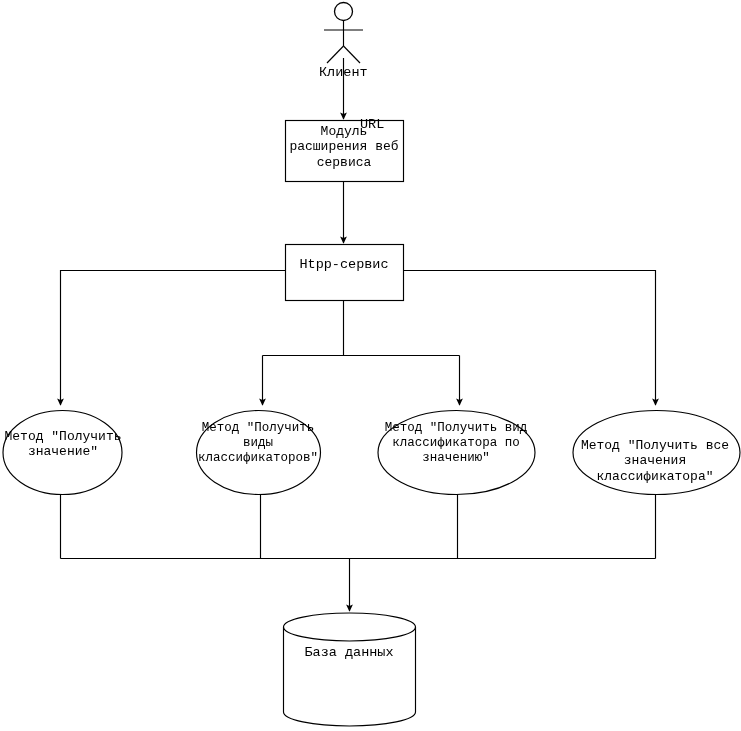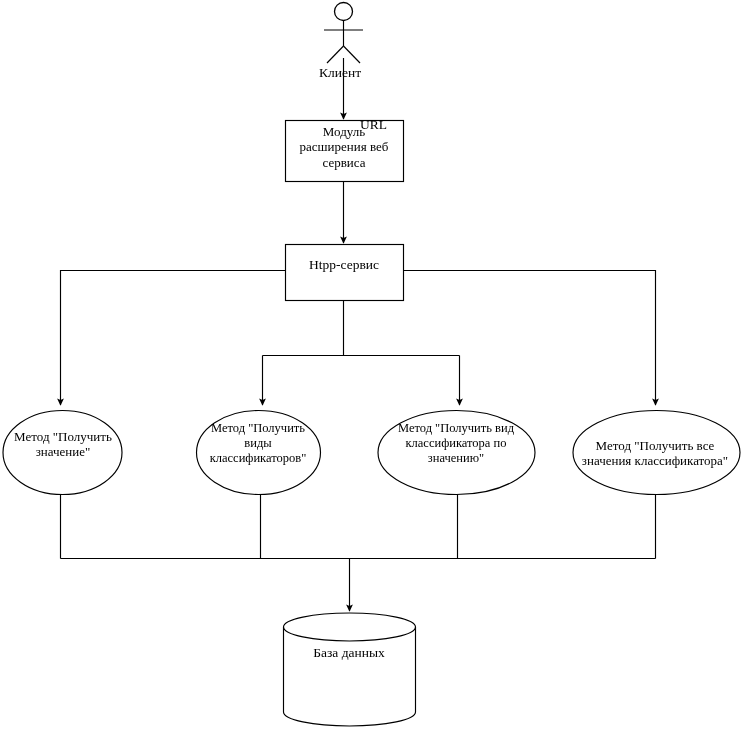--- a/index.html
+++ b/index.html
@@ -10,20 +10,21 @@
   }
   body {
     font-family: "Liberation Serif", "DejaVu Serif", serif;
   }
   #diagram-root {
     position: relative;
     width: 741px;
     height: 731px;
     background: #ffffff;
     overflow: hidden;
+    font-family: Liberation Mono, monospace;
   }
   svg.layer {
     position: absolute;
     top: 0;
     left: 0;
     width: 741px;
     height: 731px;
   }
   .node-label {
     position: absolute;

